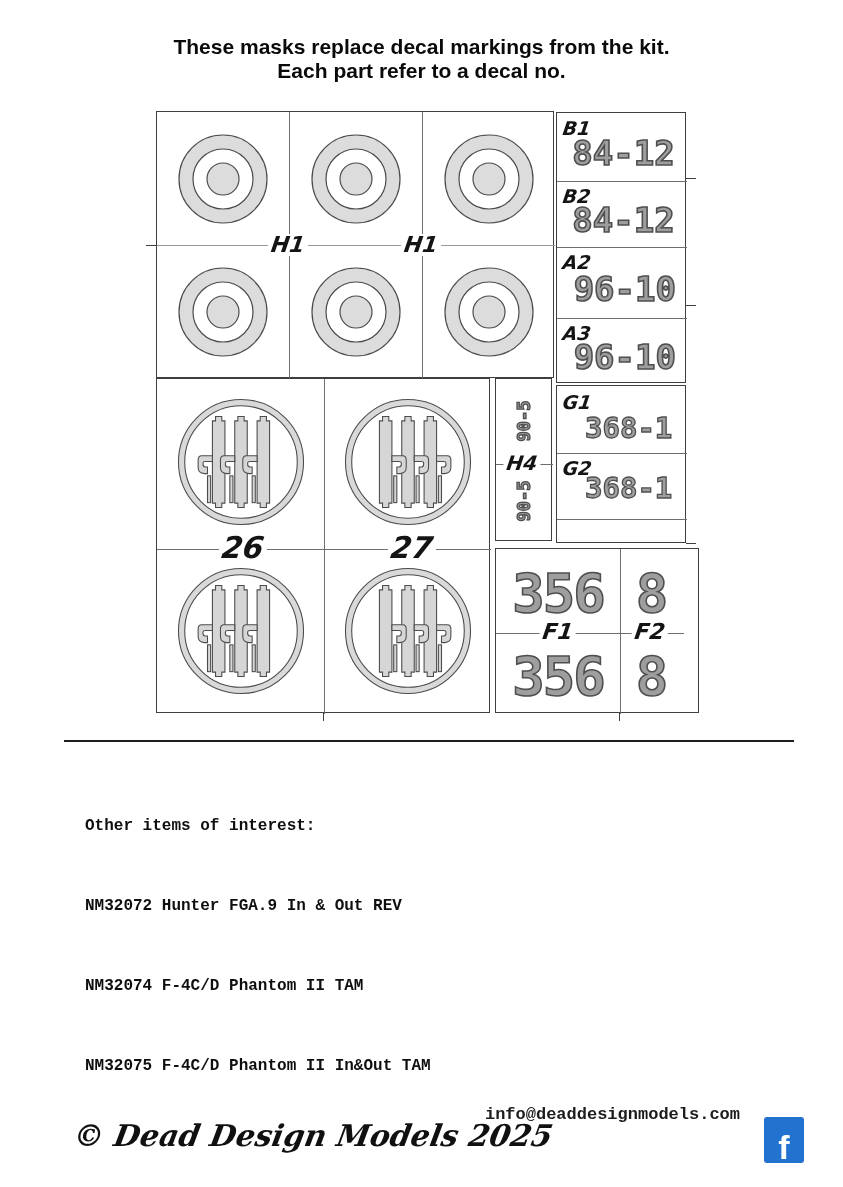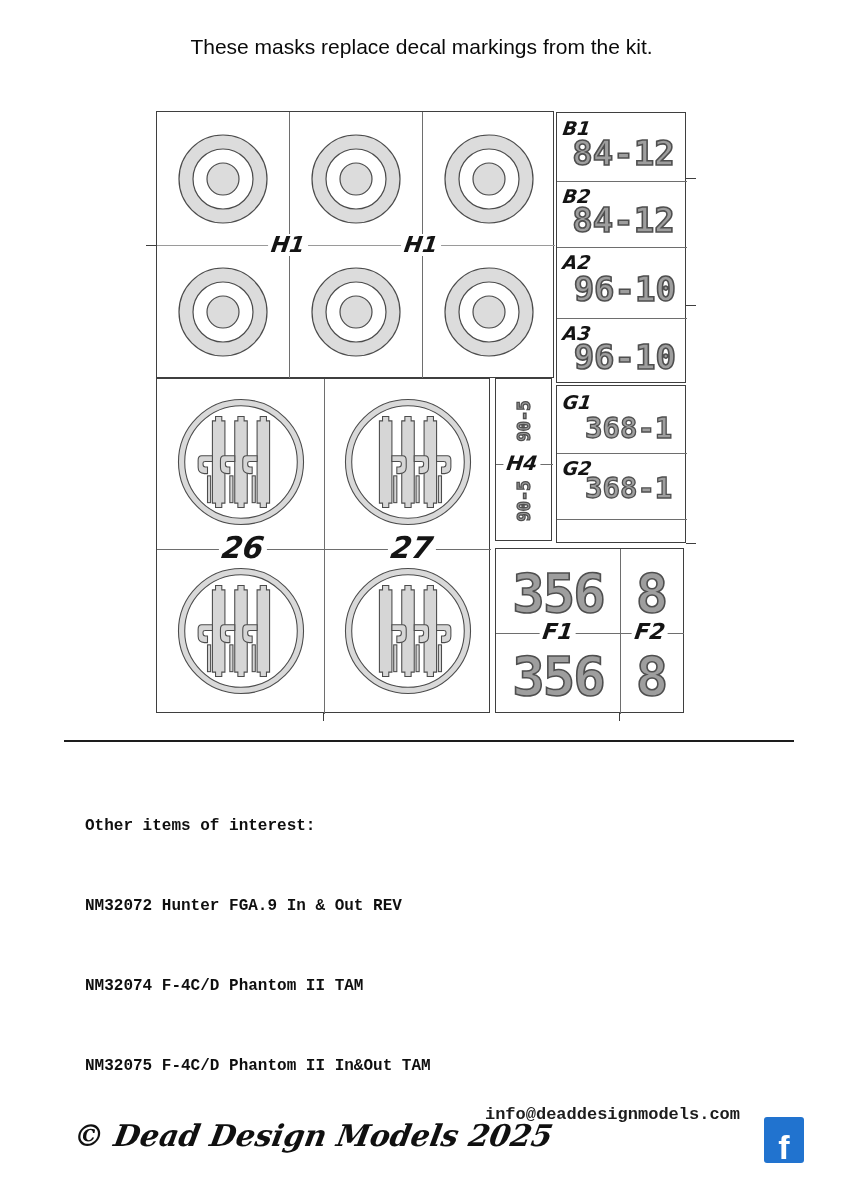--- a/index.html
+++ b/index.html
@@ -1,21 +1,21 @@
 <!DOCTYPE html>
 <html><head>
 <meta charset="utf-8">
 <style>
   html,body{margin:0;padding:0;background:#ffffff;}
   .page{position:relative;width:843px;height:1187px;background:#fff;overflow:hidden;
         font-family:"Liberation Sans", sans-serif;color:#111;}
 
   
   .heading{position:absolute;top:35px;left:0;width:100%;text-align:center;
-           font-weight:normal;font-size:21px;line-height:24px;color:#0a0a0a;}
+           font-weight:bold;font-size:21px;line-height:24px;color:#0a0a0a;}
 
   
   .box{position:absolute;box-sizing:border-box;border:1.5px solid #3f3f3f;background:#fff;}
   .vline{position:absolute;width:1px;background:#6e6e6e;}
   .hline{position:absolute;height:1px;background:#6e6e6e;}
   .hline.lt,.vline.lt{background:#9a9a9a;}
   .tick{position:absolute;background:#3f3f3f;}
 
   
   .hand{font-family:"DejaVu Sans", sans-serif;font-style:italic;font-weight:bold;
@@ -68,20 +68,21 @@
       </g>
       <g id="ringbars">
         <circle cx="75" cy="75" r="70" fill="#d9d9d9" stroke="#4c4c4c" stroke-width="1.2"></circle>
         <circle cx="75" cy="75" r="63" fill="#ffffff" stroke="#4c4c4c" stroke-width="1.2"></circle>
       </g>
     </defs>
   </svg>
 
   <div class="heading">
     <div>These masks replace decal markings from the kit.</div>
+    <div>Each part refer to a decal no.</div>
   </div>
 
   <div>
 
     <div class="box" style="left:156px;top:111px;width:398px;height:267px;">
       <div class="vline" style="left:132px;top:0;height:267px;"></div>
       <div class="vline" style="left:265px;top:0;height:267px;"></div>
       <div class="hline lt" style="left:0;top:133px;width:398px;"></div>
       <svg width="92" height="92" viewBox="0 0 92 92" style="position:absolute;left:20px;top:21px;">
           <use href="#roundel"></use>
@@ -163,21 +164,21 @@
           <g transform="translate(150,0) scale(-1,1)">
             <use href="#barL" x="50"></use>
             <use href="#barL" x="75"></use>
             <use href="#barL" x="100"></use>
           </g>
       </svg>
     </div>
     <span class="hand lbl ctr" style="left:243px;top:548px;font-size:30px;">26</span>
     <span class="hand lbl ctr" style="left:412px;top:548px;font-size:30px;">27</span>
 
-    <div class="box" style="left:495px;top:548px;width:189px;height:165px;">
+    <div class="box" style="left:495px;top:548px;width:204px;height:165px;">
       <div class="vline" style="left:124px;top:0;height:165px;"></div>
       <div class="hline" style="left:0;top:84px;width:188px;"></div>
       <span class="digits val" style="left:62px;top:45px;font-size:54px;letter-spacing:-2px;">356</span>
       <span class="digits val" style="left:62px;top:128px;font-size:54px;letter-spacing:-2px;">356</span>
       <span class="digits val" style="left:156px;top:45px;font-size:54px;">8</span>
       <span class="digits val" style="left:156px;top:128px;font-size:54px;">8</span>
     </div>
     <span class="hand lbl ctr" style="left:558px;top:632px;font-size:22px;">F1</span>
     <span class="hand lbl ctr" style="left:650px;top:632px;font-size:22px;">F2</span>
 

